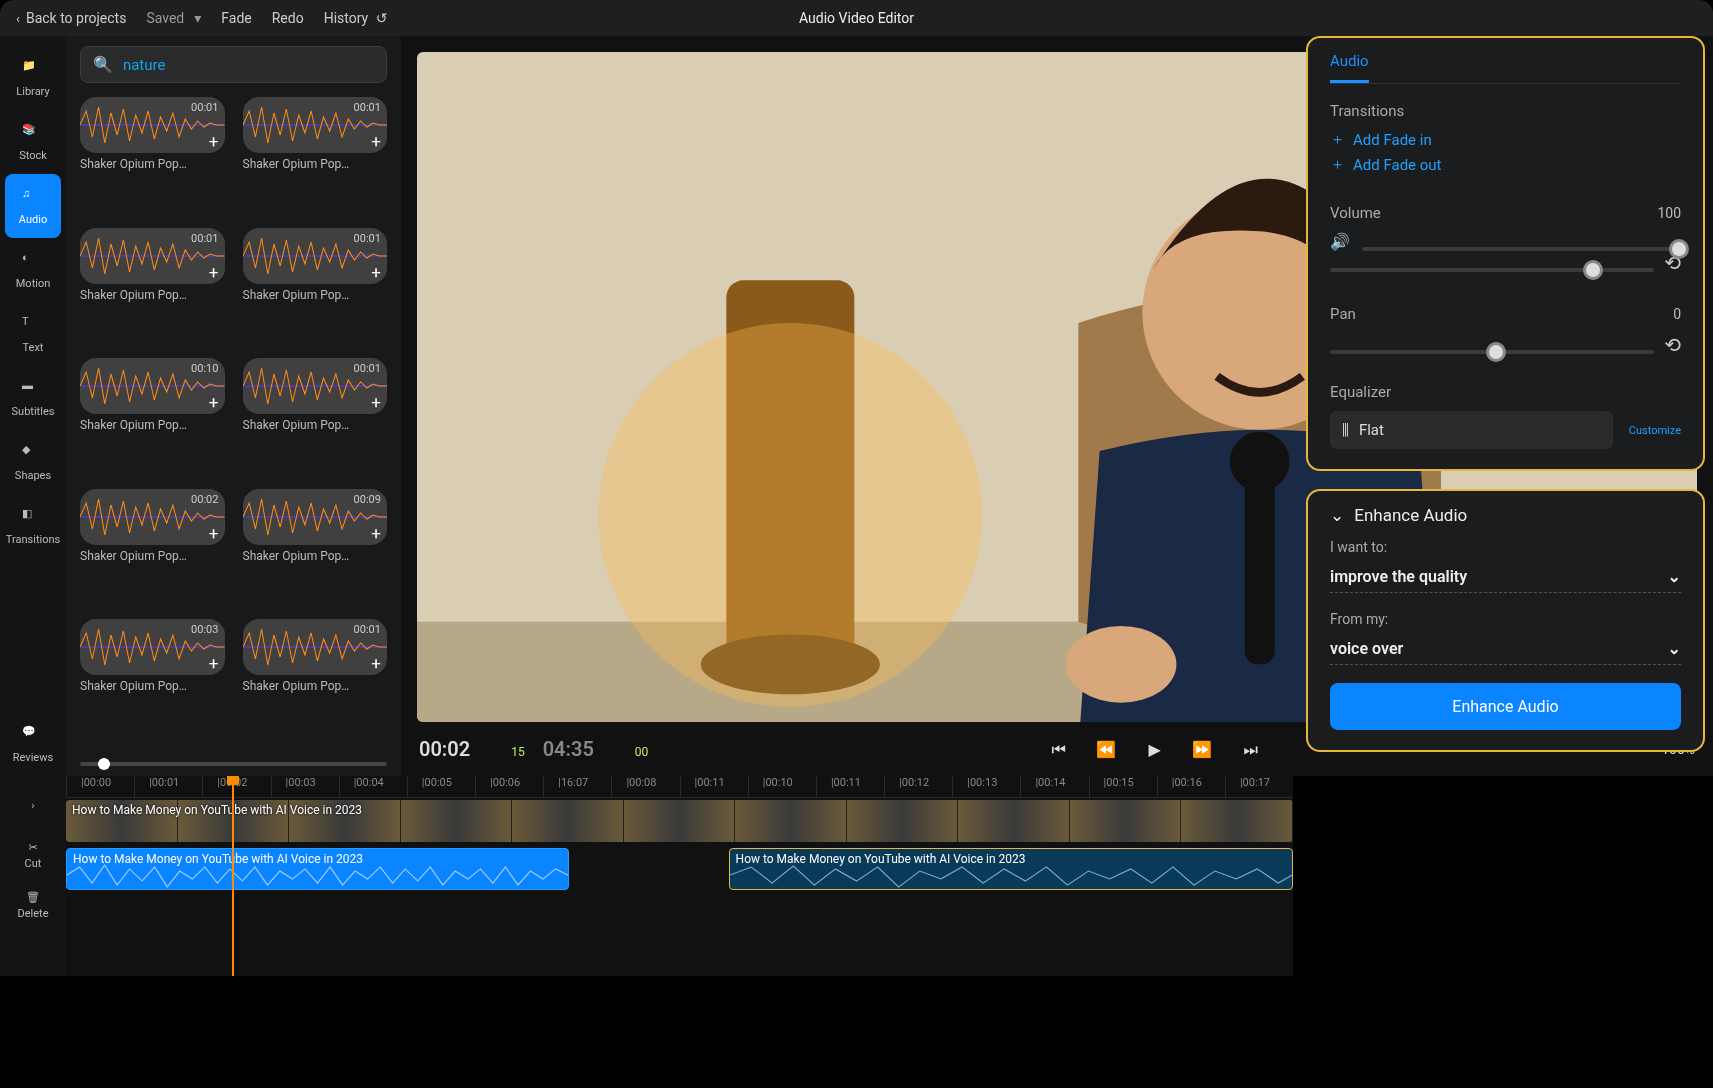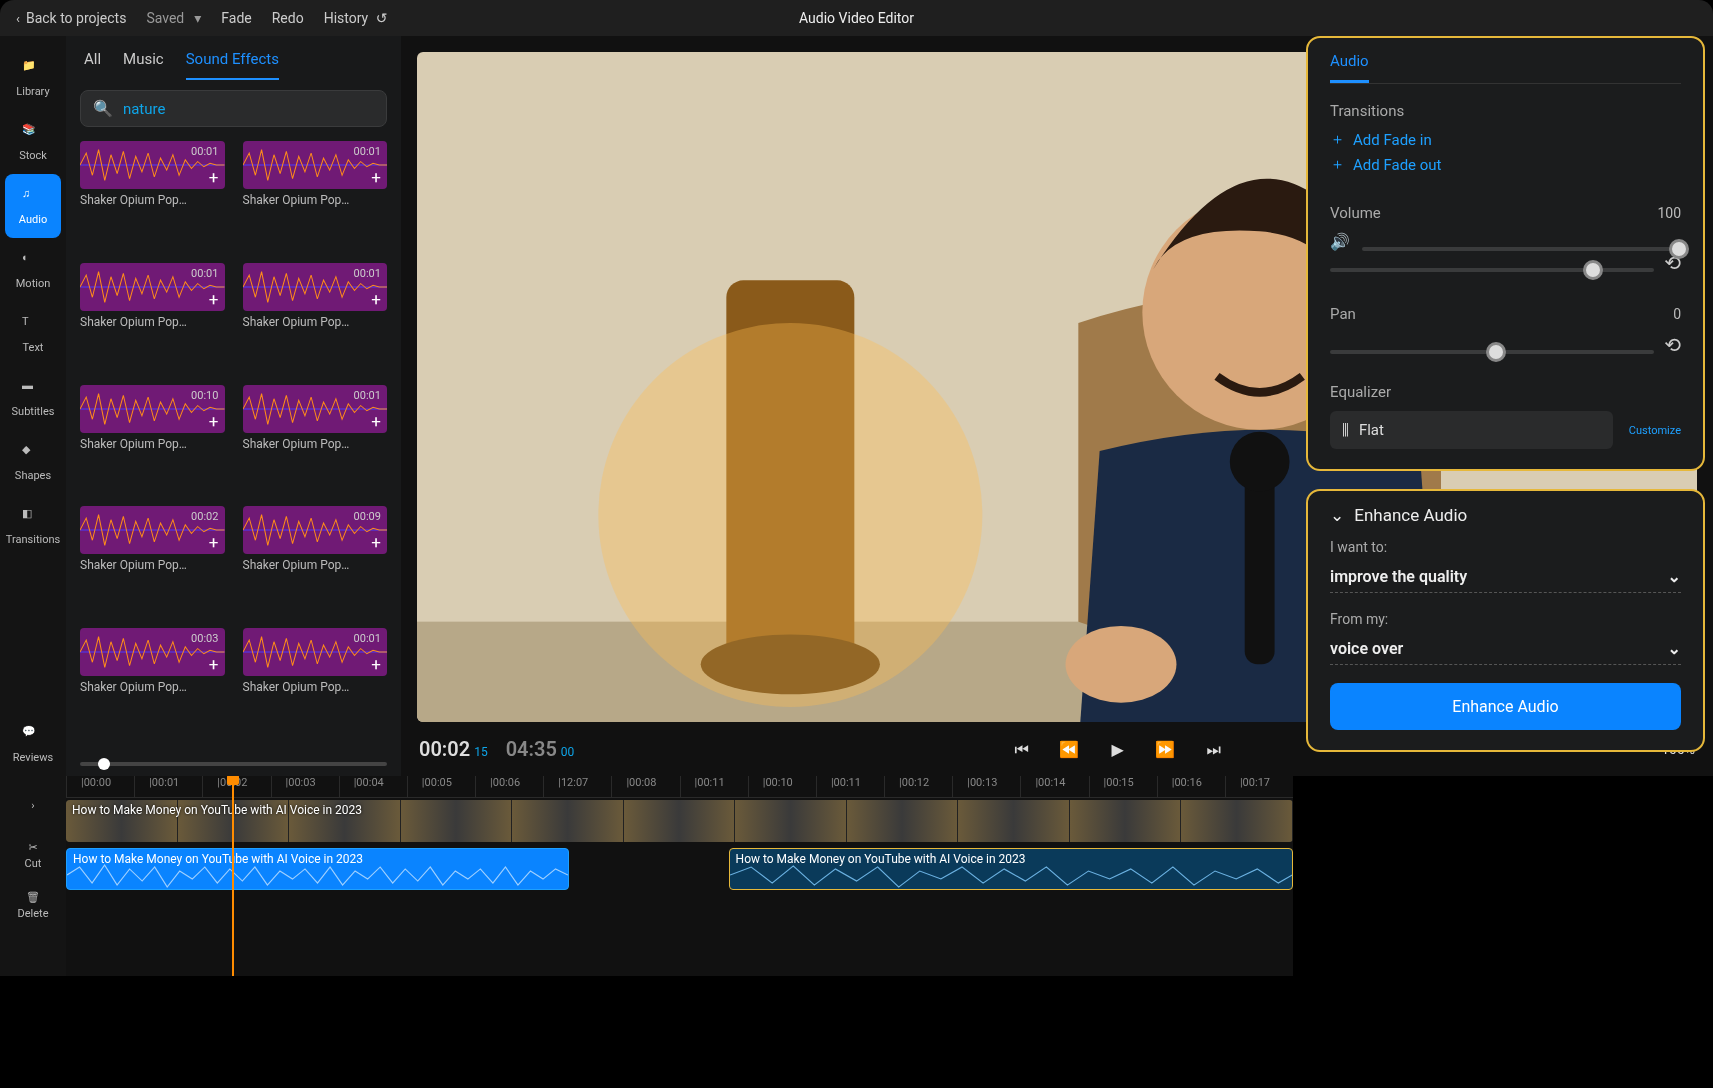--- a/index.html
+++ b/index.html
@@ -26,35 +26,35 @@
 
 .libcol { width: 335px; background: #18191a; display: flex; flex-direction: column; }
 .libtabs { display: flex; gap: 22px; padding: 14px 18px 0; font-size: 15px; }
 .libtab { color: #ccc; cursor: pointer; padding-bottom: 10px; }
 .libtab.active { color: #1e90ff; border-bottom: 2px solid #1e90ff; }
 .searchwrap { padding: 10px 14px; }
 .search { display: flex; align-items: center; background: #2a2b2c; border: 1px solid #3a3b3c; border-radius: 8px; padding: 8px 12px; gap: 10px; }
 .search input { flex: 1; background: transparent; border: none; outline: none; color: #0ea5e9; font-size: 15px; }
 .grid { flex: 1; overflow: auto; padding: 4px 14px 14px; display: grid; grid-template-columns: 1fr 1fr; gap: 12px 18px; }
 .clip { display: flex; flex-direction: column; gap: 4px; }
-.wave { position: relative; height: 48px; background: #701a75; border-radius: 4px; overflow: hidden; }
+.wave { position: relative; height: 56px; background: #404040; border-radius: 16px; overflow: hidden; }
 .wave svg { width: 100%; height: 100%; display: block; }
 .wave .dur { position: absolute; top: 4px; right: 6px; font-size: 11px; color: #ccc; }
 .wave .plus { position: absolute; bottom: 2px; right: 6px; font-size: 17px; color: #fff; cursor: pointer; }
 .clipname { font-size: 12px; color: #bbb; white-space: nowrap; overflow: hidden; text-overflow: ellipsis; }
 .libslider { margin: 10px 14px; height: 4px; background: #444; border-radius: 2px; position: relative; }
 .libslider .thumb { position: absolute; top: -4px; left: 6%; width: 12px; height: 12px; background: #fff; border-radius: 50%; }
 
 
 .preview { flex: 1; display: flex; flex-direction: column; background: #111; }
 .canvas { flex: 1; margin: 16px 16px 0; border-radius: 6px; overflow: hidden; background: #000; display: flex; align-items: center; justify-content: center; }
 .scene { width: 100%; height: 100%; }
 .controls { height: 54px; display: flex; align-items: center; padding: 0 18px; gap: 18px; color: #ddd; }
 .tc { font-size: 20px; font-weight: 600; display: flex; align-items: baseline; gap: 4px; }
-.tc .sub { font-size: 12px; color: #0ea5e9; font-weight: 400; }
+.tc .sub { font-size: 12px; color: #bef264; font-weight: 400; margin-left: 37px; }
 .controls .gap { flex: 1; }
 .ctl { width: 30px; height: 30px; display: flex; align-items: center; justify-content: center; cursor: pointer; }
 .zoom { font-size: 14px; color: #ddd; }
 
 
 .rightstack { position: absolute; top: 36px; right: 8px; width: 399px; display: flex; flex-direction: column; gap: 18px; }
 .panel { background: #1b1c1d; border: 2px solid #e6b83a; border-radius: 14px; padding: 14px 22px 20px; }
 .ptabs { display: flex; gap: 18px; border-bottom: 1px solid #333; margin-bottom: 18px; }
 .ptab { color: #1e90ff; font-size: 15px; padding-bottom: 10px; border-bottom: 3px solid #1e90ff; cursor: pointer; }
 .sect { color: #aaa; font-size: 15px; margin: 10px 0; }
@@ -154,25 +154,20 @@
         <span>Transitions</span>
       </div>
     <div class="spacer"></div>
     <div class="rail-item">
         <span class="rail-ico">💬</span>
         <span>Reviews</span>
       </div>
   </div>
 
   <div class="libcol">
-    <div class="libtabs">
-      <div class="libtab">All</div>
-      <div class="libtab">Music</div>
-      <div class="libtab active">Sound Effects</div>
-    </div>
     <div class="searchwrap">
       <div class="search">
         <span>🔍</span>
         <input id="search-in" placeholder="Search" value="nature" style="">
       </div>
     </div>
     <div class="grid" id="clipgrid">
         <div class="clip">
           <div class="wave">
     <svg viewBox="0 0 140 56" preserveAspectRatio="none">
@@ -440,21 +435,21 @@
   </div>
   <div class="tlmain">
     <div class="ruler" id="ruler">
         <div class="tick">|00:00</div>
         <div class="tick">|00:01</div>
         <div class="tick">|00:02</div>
         <div class="tick">|00:03</div>
         <div class="tick">|00:04</div>
         <div class="tick">|00:05</div>
         <div class="tick">|00:06</div>
-        <div class="tick">|12:07</div>
+        <div class="tick">|16:07</div>
         <div class="tick">|00:08</div>
         <div class="tick">|00:11</div>
         <div class="tick">|00:10</div>
         <div class="tick">|00:11</div>
         <div class="tick">|00:12</div>
         <div class="tick">|00:13</div>
         <div class="tick">|00:14</div>
         <div class="tick">|00:15</div>
         <div class="tick">|00:16</div>
         <div class="tick">|00:17</div>

